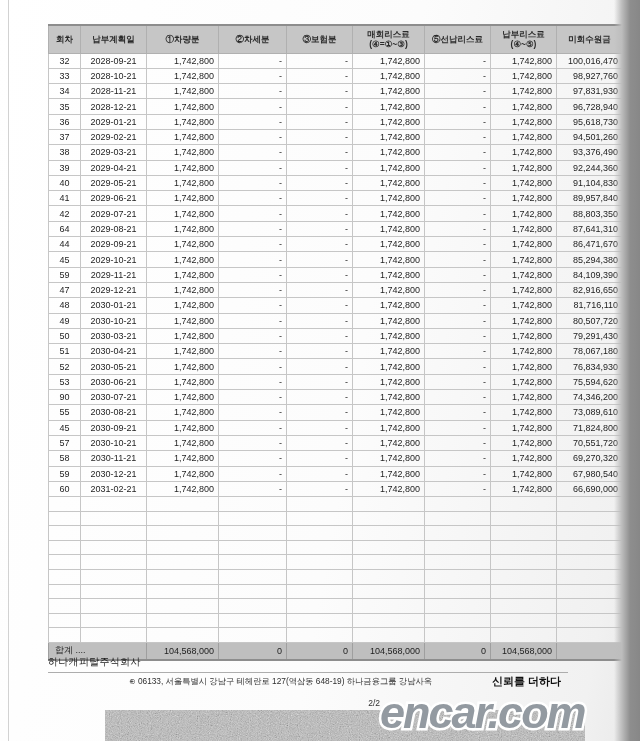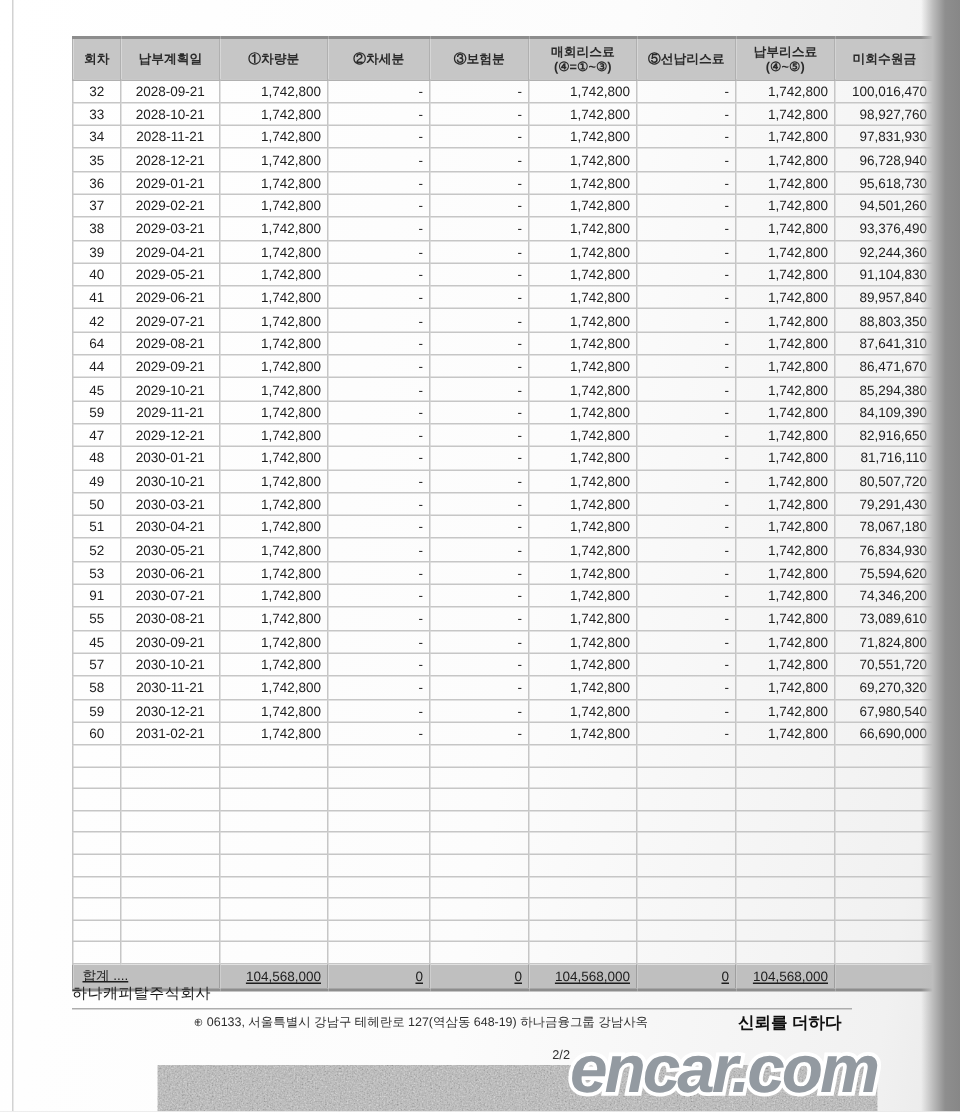--- a/index.html
+++ b/index.html
@@ -28,21 +28,21 @@
   }
   table.sched td {
     border:1px solid #c6c6c6; padding:0 4px;
     white-space:nowrap; overflow:hidden; vertical-align:middle;
   }
   tr.data-row { height:15.3px;padding-left:20px; }
   tr.empty-row { height:14.6px; }
   td.num { text-align:right; padding-right:5px; }
   td.ctr { text-align:center; padding:0 2px; }
   tr.total-row { background:#bfbfbf; height:17px; }
-  tr.total-row td { border-color:#9f9f9f; border-bottom:2px solid #8d8d8d;text-decoration:underline; }
+  tr.total-row td { border-color:#9f9f9f; border-bottom:2px solid #8d8d8d; }
   tr.total-row td.lbl { text-align:left; padding-left:6px; font-size:9px; }
   .footer-rule { position:absolute; left:48px; top:672px; width:520px; height:1px; background:#adadad; }
   .company { position:absolute; left:48px; top:655px; font-size:10px; font-weight:400; color:#1a1a1a; letter-spacing:0.3px; }
   .address { position:absolute; left:129px; top:675px; font-size:8.3px; color:#2e2e2e; line-height:13px; white-space:nowrap; }
   .pagenum { position:absolute; left:300px; top:698px; width:80px; text-align:right; font-size:8.5px; color:#333; }
   .slogan  { position:absolute; left:492px; top:674px; font-size:11px; font-weight:800; color:#0f0f0f; white-space:nowrap; }
   .noise-block { position:absolute; left:105px; top:710px; width:480px; height:31px; z-index:2; }
   .watermark-svg { position:absolute; left:378px; top:686px; width:262px; height:55px; z-index:5; overflow:visible; }
 </style>
 </head>
@@ -321,21 +321,21 @@
           <td class="ctr">2030-06-21</td>
           <td class="num">1,742,800</td>
           <td class="num">-</td>
           <td class="num">-</td>
           <td class="num">1,742,800</td>
           <td class="num">-</td>
           <td class="num">1,742,800</td>
           <td class="num">75,594,620</td>
         </tr>
         <tr class="data-row">
-          <td class="ctr">91</td>
+          <td class="ctr">90</td>
           <td class="ctr">2030-07-21</td>
           <td class="num">1,742,800</td>
           <td class="num">-</td>
           <td class="num">-</td>
           <td class="num">1,742,800</td>
           <td class="num">-</td>
           <td class="num">1,742,800</td>
           <td class="num">74,346,200</td>
         </tr>
         <tr class="data-row">

